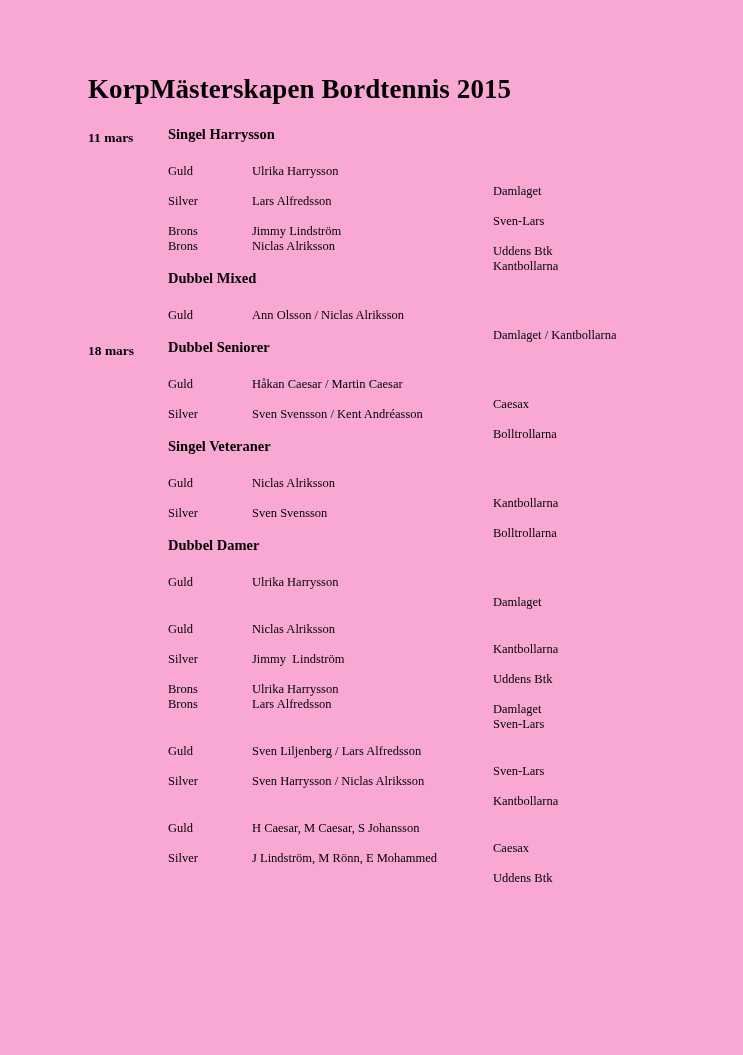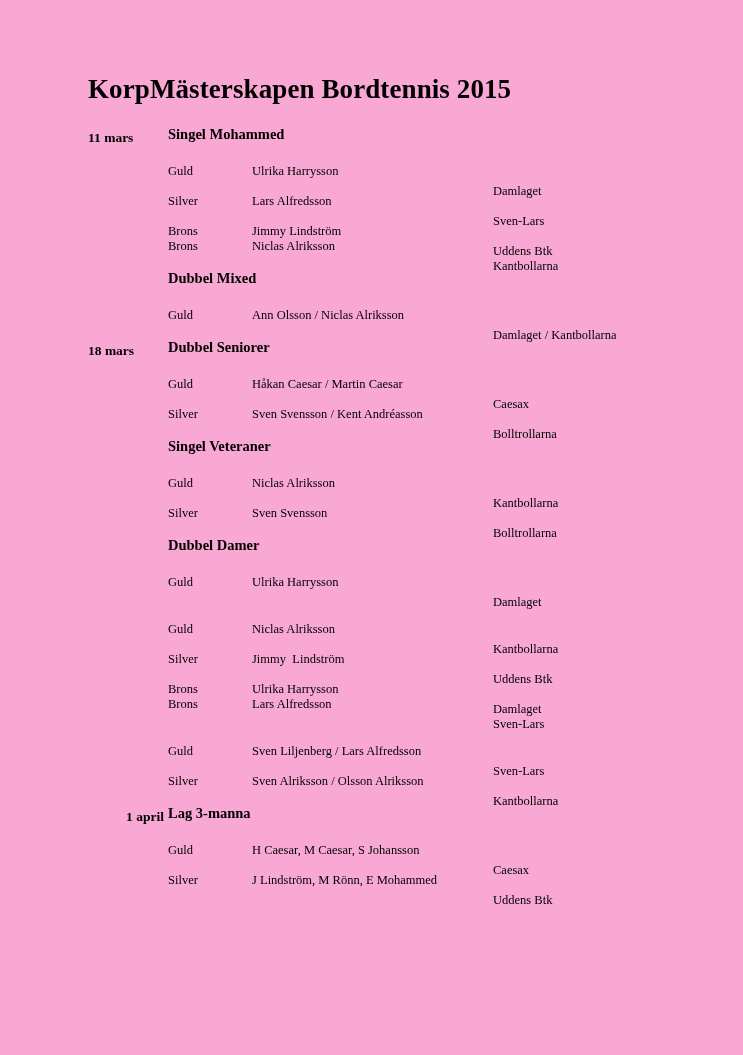--- a/index.html
+++ b/index.html
@@ -110,21 +110,21 @@
 <body>
 
 <div class="page">
 
   <h1 class="doc-title">KorpMästerskapen Bordtennis 2015</h1>
 
   <div class="results">
       <div class="day-block">
         <div class="cat-row">
           <div class="date">11 mars</div>
-          <div class="cat-name">Singel Mohammed</div>
+          <div class="cat-name">Singel Harrysson</div>
         </div>
         <div class="sp-first"></div>
         <div class="res-row"><span class="medal">Guld</span><span class="who">Ulrika Harrysson</span><span class="club">Damlaget</span></div>
         <div class="sp-normal"></div>
         <div class="res-row"><span class="medal">Silver</span><span class="who">Lars Alfredsson</span><span class="club">Sven-Lars</span></div>
         <div class="sp-normal"></div>
         <div class="res-row"><span class="medal">Brons</span><span class="who">Jimmy Lindström</span><span class="club">Uddens Btk</span></div>
         <div class="sp-tight"></div>
         <div class="res-row"><span class="medal">Brons</span><span class="who">Niclas Alriksson</span><span class="club">Kantbollarna</span></div>
         <div class="sp-toheading"></div>
@@ -166,28 +166,24 @@
         <div class="sp-normal"></div>
         <div class="res-row"><span class="medal">Silver</span><span class="who">Jimmy  Lindström</span><span class="club">Uddens Btk</span></div>
         <div class="sp-normal"></div>
         <div class="res-row"><span class="medal">Brons</span><span class="who">Ulrika Harrysson</span><span class="club">Damlaget</span></div>
         <div class="sp-tight"></div>
         <div class="res-row"><span class="medal">Brons</span><span class="who">Lars Alfredsson</span><span class="club">Sven-Lars</span></div>
         <div class="sp-toheading"></div>
         <div class="sp-first"></div>
         <div class="res-row"><span class="medal">Guld</span><span class="who">Sven Liljenberg / Lars Alfredsson</span><span class="club">Sven-Lars</span></div>
         <div class="sp-normal"></div>
-        <div class="res-row"><span class="medal">Silver</span><span class="who">Sven Alriksson / Olsson Alriksson</span><span class="club">Kantbollarna</span></div>
+        <div class="res-row"><span class="medal">Silver</span><span class="who">Sven Harrysson / Niclas Alriksson</span><span class="club">Kantbollarna</span></div>
       </div>
       <div class="day-block">
         <div class="sp-toheading"></div>
-        <div class="cat-row">
-          <div class="date right">1 april</div>
-          <div class="cat-name">Lag 3-manna</div>
-        </div>
         <div class="sp-first"></div>
         <div class="res-row"><span class="medal">Guld</span><span class="who">H Caesar, M Caesar, S Johansson</span><span class="club">Caesax</span></div>
         <div class="sp-normal"></div>
         <div class="res-row"><span class="medal">Silver</span><span class="who">J Lindström, M Rönn, E Mohammed</span><span class="club">Uddens Btk</span></div>
       </div>
     </div>
 
 </div>
 
 </body></html>

